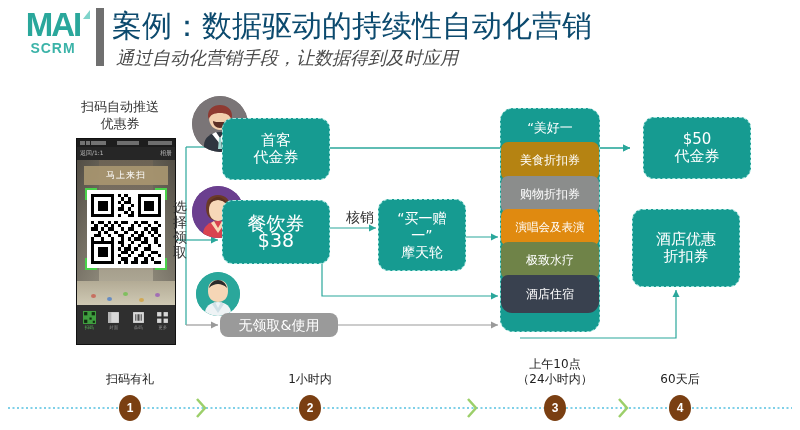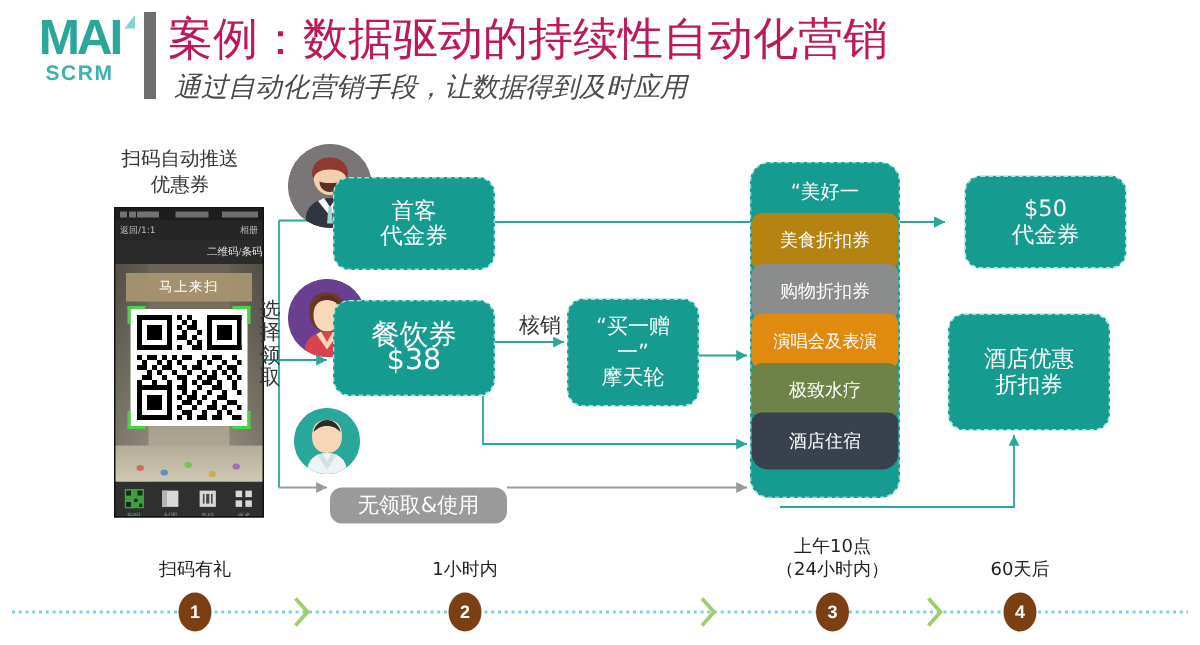--- a/index.html
+++ b/index.html
@@ -26,21 +26,21 @@
     border-left:7px solid transparent;border-bottom:9px solid #7fd4cb;
   }
   .logo-scrm{
     font-family:"Liberation Sans",sans-serif;
     font-size:14px;letter-spacing:1px;color:#3bb3a8;text-align:center;
     margin-top:-2px;font-weight:bold;
   }
   .hdr-bar{position:absolute;left:96px;top:8px;width:8px;height:58px;background:#6f6f6f;}
   .title{
     position:absolute;left:112px;top:6px;
-    font-size:30px;color:#be185d;letter-spacing:0px;
+    font-size:30px;color:#0c4a6e;letter-spacing:0px;
     font-family:"DejaVu Sans",sans-serif;white-space:nowrap;
   }
   .subtitle{
     position:absolute;left:116px;top:46px;
     font-size:18px;color:#4a4a4a;font-style:italic;
     font-family:"DejaVu Sans",sans-serif;white-space:nowrap;
   }
 
   
   .phone-label{
@@ -58,21 +58,20 @@
   .ph-status .s-mid{position:absolute;left:40px;top:2px;width:22px;height:4px;background:#8a8a8a;opacity:.75;}
   .ph-status .s-right{position:absolute;right:3px;top:2px;width:24px;height:4px;background:#8a8a8a;opacity:.75;}
   .ph-nav{height:13px;background:#262626;position:relative;color:#d9d9d9;}
   .ph-nav .nv-title{position:absolute;left:0;right:0;top:16px;text-align:right;font-size:7px;color:#e3e3e3;font-family:Liberation Serif, serif;}
   .ph-nav .nv-back{position:absolute;left:3px;top:2px;font-size:6px;color:#bdbdbd;font-family:"DejaVu Sans",sans-serif;}
   .ph-nav .nv-right{position:absolute;right:3px;top:2px;font-size:6px;color:#bdbdbd;font-family:"DejaVu Sans",sans-serif;}
   .ph-cam{
     position:relative;height:145px;
     background:
       linear-gradient(180deg,#6d6354 0%,#7a7164 28%,#9a927f 60%,#b9b4a2 100%);
-    margin-top: 16px;
   }
   .ph-cam .wall-l{position:absolute;left:0;top:0;width:22px;height:100%;
      background:linear-gradient(110deg,#4e4a42,#8d887a);opacity:.85;}
   .ph-cam .wall-r{position:absolute;right:0;top:0;width:22px;height:100%;
      background:linear-gradient(250deg,#4e4a42,#8d887a);opacity:.85;}
   .ph-banner{
     position:absolute;left:7px;right:7px;top:6px;height:19px;
     background:rgba(168,150,112,0.92);
     display:flex;align-items:center;justify-content:center;
     color:#fff;font-size:9px;letter-spacing:1px;font-family:"DejaVu Sans",sans-serif;
@@ -447,21 +446,21 @@
     </span>
   </div>
 
   <div class="node teal" style="left:222px;top:200px;width:108px;height:64px;font-size:19px;">
     <span>
       <span style="display:block;">餐饮券</span>
       <span style="display:block;">$38</span>
     </span>
   </div>
 
-  <div class="node gray" style="left:220px;top:325px;width:118px;height:24px;font-size:14px;border-radius:8px;">
+  <div class="node gray" style="left:220px;top:313px;width:118px;height:24px;font-size:14px;border-radius:8px;">
     <span>无领取&amp;使用</span>
   </div>
 
   <div class="vlabel" style="left:344px;top:210px;width:32px;font-size:14px;">
     <span>核销</span>
   </div>
 
   <div class="node teal" style="left:378px;top:199px;width:88px;height:72px;font-size:14px;">
     <span>
       <span style="display:block;">“买一赠</span>

